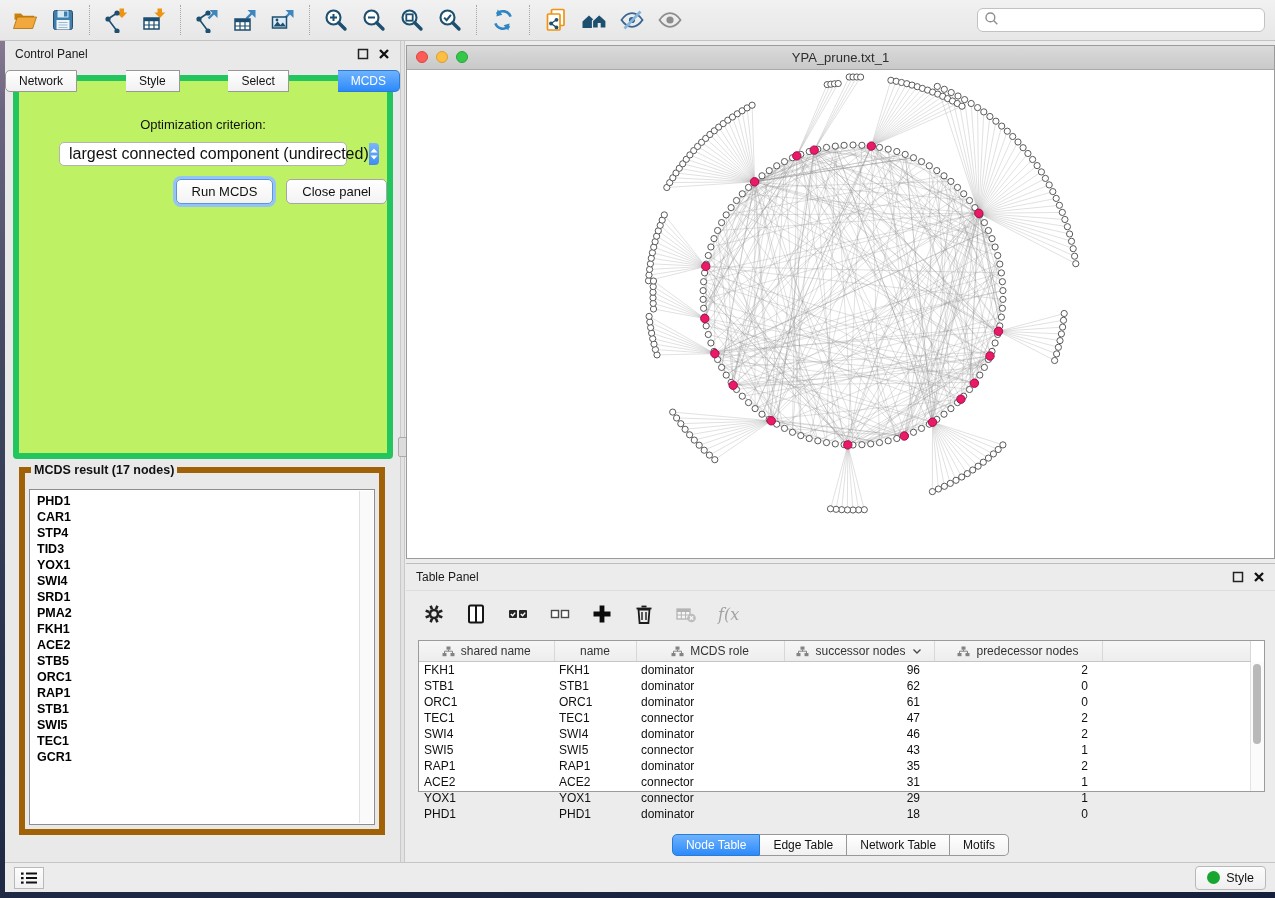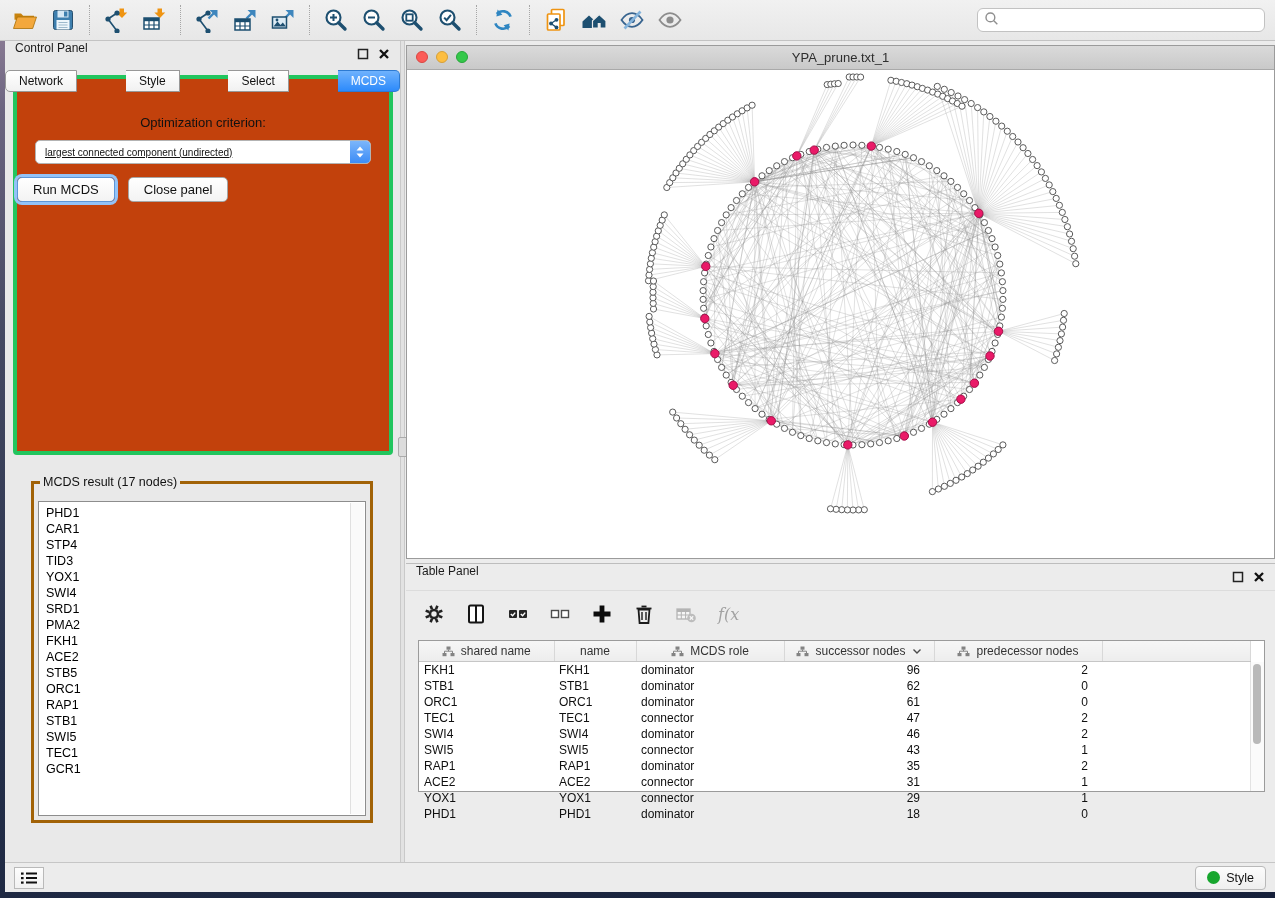--- a/index.html
+++ b/index.html
@@ -12,44 +12,44 @@
   .toolbar{position:absolute;top:0;left:0;right:0;height:41px;
     background:linear-gradient(#f1f1f1,#e7e7e7);border-bottom:1px solid #c3c3c3;
     display:flex;align-items:center;padding:0 6px;box-sizing:border-box;}
   .tb-btn{width:38px;height:34px;border:none;background:transparent;display:flex;align-items:center;justify-content:center;padding:0;}
   .tb-sep{width:0;height:30px;border-left:1px dotted #a6a6a6;margin:0 7px;}
   .search-box{margin-left:auto;margin-right:4px;width:288px;height:24px;background:#fff;
     border:1px solid #c2c2c2;border-radius:6px;display:flex;align-items:center;padding:0 6px;box-sizing:border-box;}
   .search-box input{border:none;outline:none;flex:1;font-size:12px;background:transparent;margin-left:4px;}
   
   .window-body{position:absolute;top:41px;left:5px;right:0;bottom:6px;background:#ececec;}
-  .panel-header{height:26px;display:flex;padding:0 10px;font-size:12px;color:#1a1a1a;}
+  .panel-header{height:26px;display:flex;align-items:center;padding:0 10px;font-size:12px;color:#1a1a1a;}
   .win-icons{margin-left:auto;display:flex;gap:9px;align-items:center;}
   .win-icons span{display:flex;}
   
   .control-panel{position:absolute;top:0;left:0;width:395px;bottom:30px;background:#e9e9e9;}
   .cp-tabs{display:flex;justify-content:space-between;margin-top:3px;position:relative;z-index:2;}
   .seg{font-size:12px;line-height:20px;padding:0 13px;background:linear-gradient(#ffffff,#f1f1f1);
     border:1px solid #989898;border-left:none;color:#111;}
   .seg:first-child{border-left:1px solid #989898;border-radius:5px 0 0 5px;}
   .seg:last-child{border-radius:0 5px 5px 0;}
   .seg.active{background:linear-gradient(#6fb2fd,#2c8afb);color:#fff;border-color:#2d7ad2;}
-  .cp-content{position:absolute;top:34px;left:8px;right:7px;height:372px;border:4px solid #22c55e;
-    border-radius:4px;background:#c2410c;text-align:center;}
+  .cp-content{position:absolute;top:34px;left:8px;right:7px;height:372px;border:6px solid #22c55e;
+    border-radius:4px;background:#bef264;text-align:center;}
   .opt-label{margin-top:36px;font-size:13px;color:#111;}
-  .dropdown{margin:10px auto 0;width:336px;height:24px;background:#fff;border:1px solid #b3b3b3;
-    border-radius:5px;display:flex;align-items:center;font-size:10px;box-sizing:border-box;padding-left:9px;color:#111;text-decoration:underline;}
+  .dropdown{margin:10px auto 0;width:288px;height:24px;background:#fff;border:1px solid #b3b3b3;
+    border-radius:5px;display:flex;align-items:center;font-size:16px;box-sizing:border-box;padding-left:9px;color:#111;}
   .dropdown .dd-value{white-space:nowrap;}
   .dd-stepper{margin-left:auto;width:20px;height:22px;border-radius:0 4px 4px 0;
     background:linear-gradient(#7cb6fa,#3c8cf6);display:flex;align-items:center;justify-content:center;}
-  .btn-row{margin-top:13px;display:flex;justify-content:flex-start;gap:13px;}
+  .btn-row{margin-top:13px;display:flex;justify-content:flex-end;gap:13px;}
   .cp-btn{font-size:13px;height:25px;padding:0 15px;background:linear-gradient(#ffffff,#f3f3f3);
     border:1px solid #a6a6a6;border-radius:5px;color:#111;}
   .cp-btn.focused{box-shadow:0 0 0 3px #93c3f8;border-color:#5d96d8;}
-  .result-group{position:absolute;top:418px;left:10px;right:11px;bottom:23px;border:3px solid #a16207;margin:16px;padding:0;}
+  .result-group{position:absolute;top:418px;left:10px;right:11px;bottom:23px;border:6px solid #a16207;margin:4px;padding:0;font-weight:bold;}
   .result-group legend{font-size:12.5px;padding:0 3px;margin-left:6px;color:#111;}
   .result-list{position:absolute;top:12px;left:4px;right:4px;bottom:4px;background:#fff;
     border:1px solid #8d8d8d;font-size:12.5px;line-height:16px;padding:3px 0 0 7px;overflow:hidden;}
   .result-scroll{position:absolute;top:1px;right:1px;bottom:1px;width:13px;background:#fafafa;border-left:1px solid #e0e0e0;}
   
   .v-splitter{position:absolute;top:0;left:395px;width:5px;bottom:30px;background:#e2e2e2;
     border-left:1px solid #c9c9c9;border-right:1px solid #c9c9c9;box-sizing:border-box;}
   .v-splitter .grip{position:absolute;top:396px;left:-3px;width:9px;height:18px;background:#dcdcdc;border:1px solid #ababab;border-radius:2px;}
   .h-splitter{position:absolute;left:401px;right:0;top:559px;height:4px;}
   .h-splitter .grip{position:absolute;left:308px;top:-2px;width:16px;height:8px;background:#dcdcdc;border:1px solid #ababab;border-radius:2px;}
@@ -1311,20 +1311,26 @@
                 <td class="num">18</td>
                 <td class="num">0</td>
                 <td></td>
               </tr>
             </tbody>
         </table>
         <div class="table-scrollbar">
             <div class="thumb"></div>
           </div>
       </div>
+      <div class="tp-tabs" id="tp-tabs">
+          <div class="seg active">Node Table</div>
+          <div class="seg">Edge Table</div>
+          <div class="seg">Network Table</div>
+          <div class="seg">Motifs</div>
+        </div>
     </div>
   </div>
 
   <div class="statusbar">
     <button class="hamburger-btn">
       <svg width="18" height="14" viewBox="0 0 18 14">
         <g stroke="#111" stroke-width="2">
             <line x1="6" y1="2.5" x2="17" y2="2.5"></line>
             <line x1="6" y1="7" x2="17" y2="7"></line>
             <line x1="6" y1="11.5" x2="17" y2="11.5"></line>

